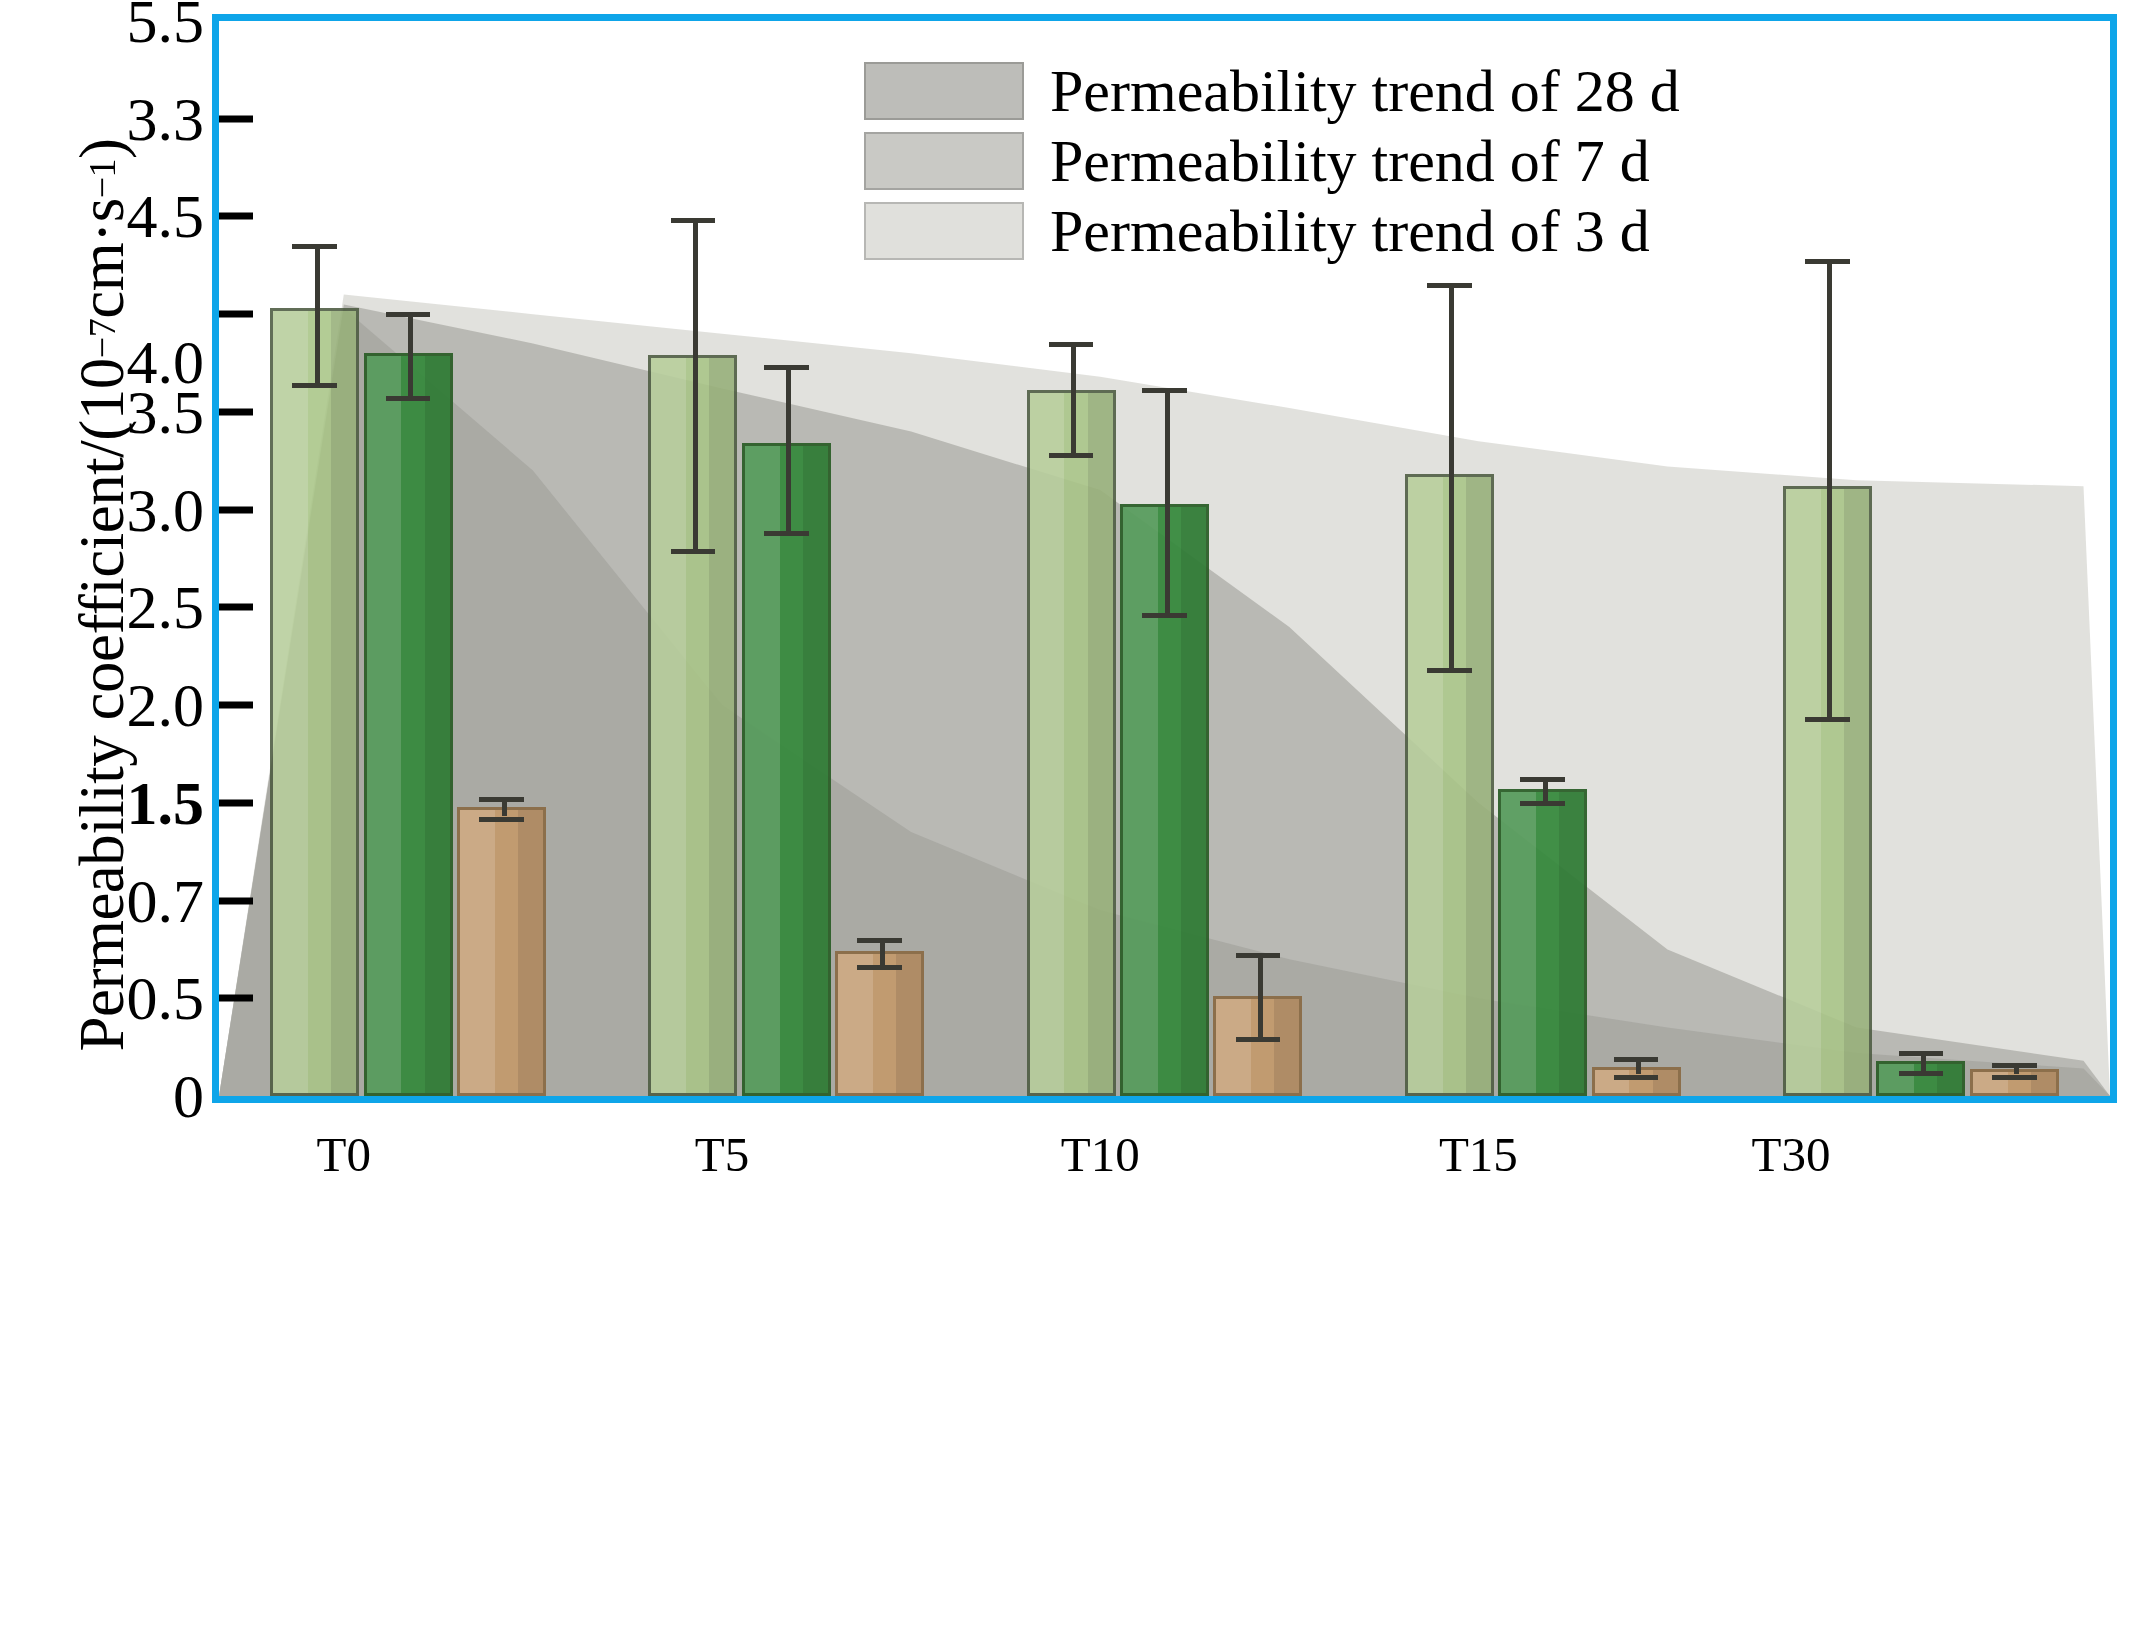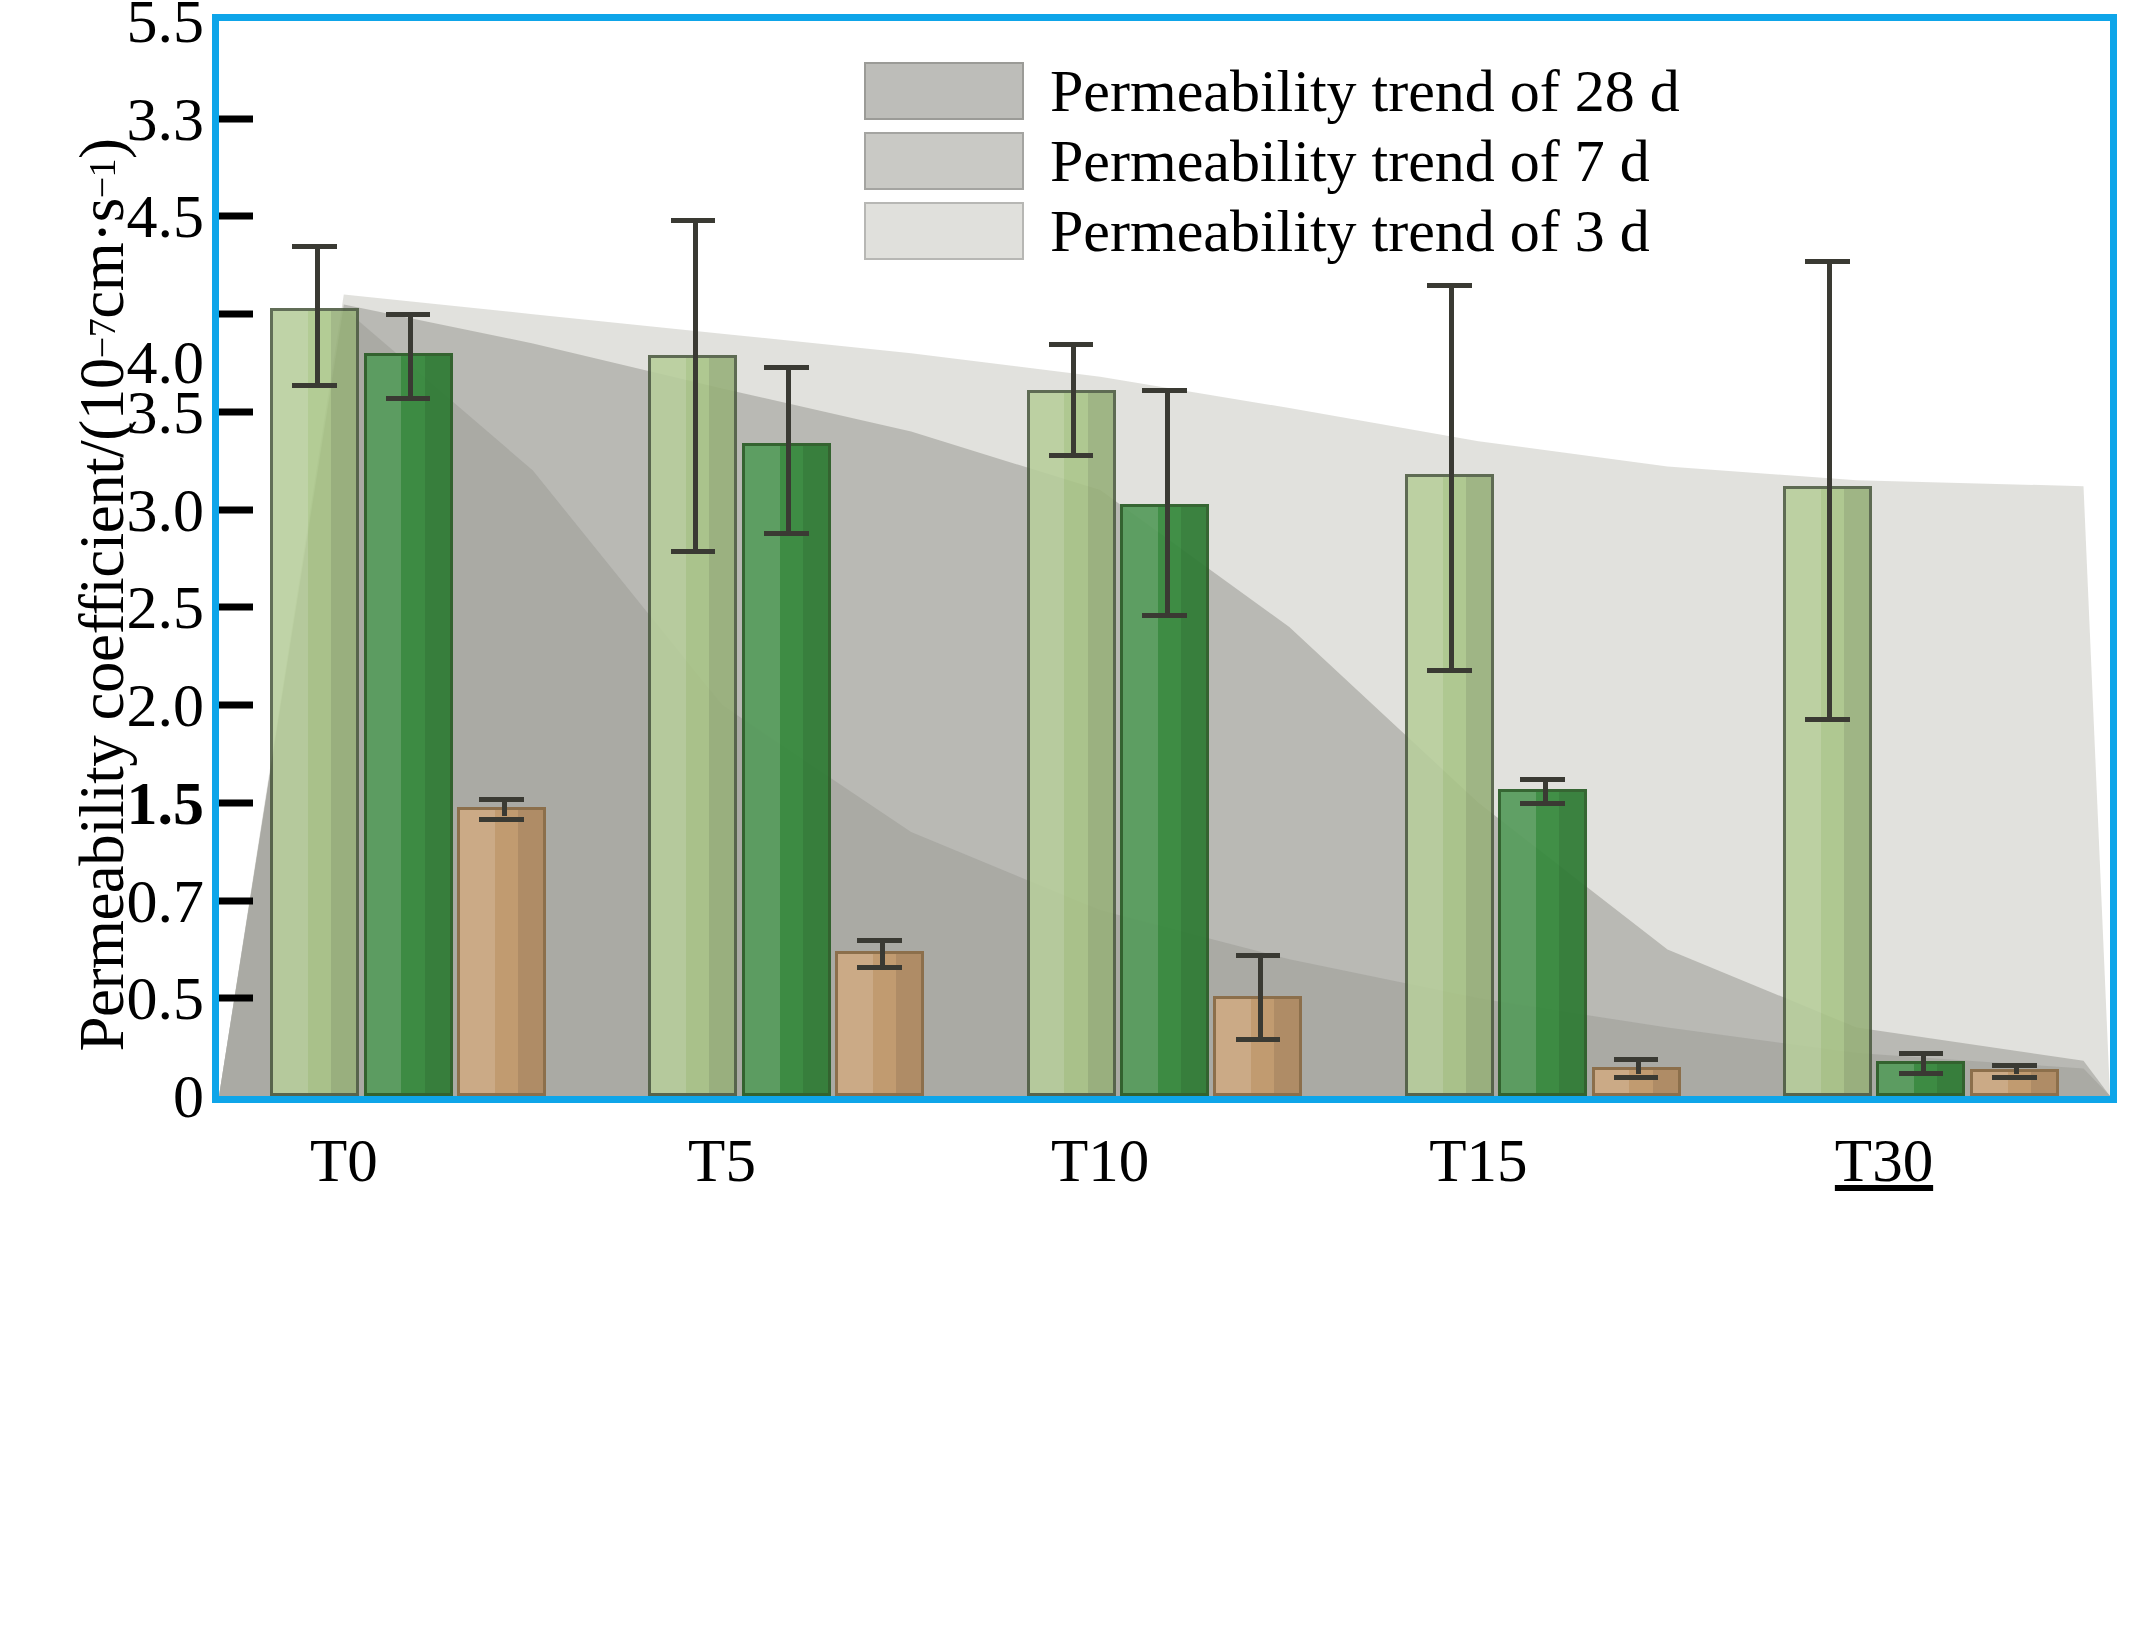--- a/index.html
+++ b/index.html
@@ -37,21 +37,21 @@
   .bar .sh{position:absolute;right:0;top:0;bottom:0;width:30%;background:rgba(0,0,0,.10);}
   .b3  {background:#a9c587;}
   .b7  {background:#35893c;border-color:#2a5d27;}
   .b28 {background:#c49a6c;border-color:#8a6a44;}
 
   
   .err{position:absolute;width:0;border-left:5px solid #3a3a33;}
   .cap{position:absolute;height:5px;background:#3a3a33;}
 
   
-  .xtick{position:absolute;top:1126px;font-size:61px;color:#000;text-align:center;transform:translateX(-50%);}
+  .xtick{position:absolute;top:1126px;font-size:49px;color:#000;text-align:center;transform:translateX(-50%);}
 
   
   #legend{position:absolute;left:645px;top:36px;z-index:40;}
   .lrow{display:flex;align-items:center;height:68px;margin-bottom:2px;}
   .lsw{width:160px;height:58px;border:2px solid rgba(0,0,0,.18);margin-right:26px;box-sizing:border-box;}
   .ltxt{font-size:60px;color:#000;white-space:nowrap;line-height:1;}
 </style>
 </head>
 <body>
 
@@ -224,15 +224,15 @@
           <div class="ltxt">Permeability trend of 3 d</div>
         </div>
       </div>
   </div>
 
   <div id="xticks">
       <div class="xtick" style="left: 343.806px;">T0</div>
       <div class="xtick" style="left: 722.006px;">T5</div>
       <div class="xtick" style="left: 1100.21px;">T10</div>
       <div class="xtick" style="left: 1478.41px;">T15</div>
-      <div class="xtick" style="left: 1884px; text-decoration: underline;">T30</div>
+      <div class="xtick" style="left: 1791px;">T30</div>
     </div>
 </div>
 
 </body></html>

